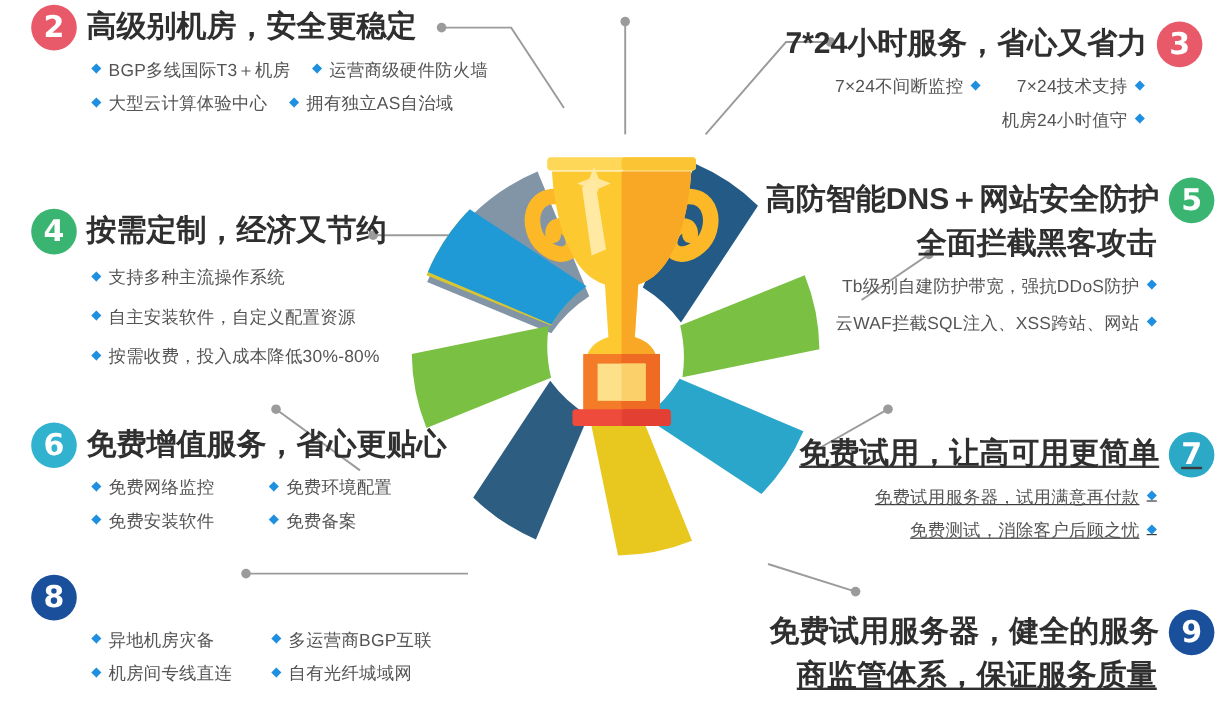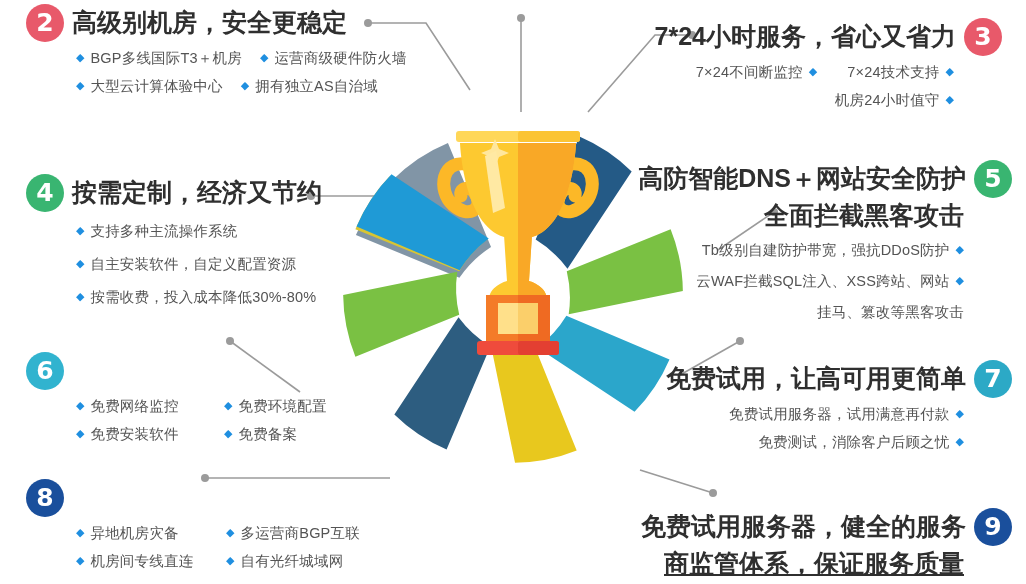--- a/index.html
+++ b/index.html
@@ -234,50 +234,46 @@
       </div>
       <div class="brow">
         <div class="bi">
             <span class="dm">◆</span>
             <span class="txt">按需收费，投入成本降低30%-80%</span>
           </div>
       </div>
     </div>
   </div>
 
-  <div class="block" style="right:14px;top:160px;text-align:right;">
+  <div class="block" style="right:14px;top:148px;text-align:right;">
     <div class="head right">
       <div class="title">高防智能DNS＋网站安全防护</div>
       <div class="badge" style="background:#39b571">5</div>
     </div>
     <div class="title" style="padding-right:48px;margin-top:3px;text-align:right;">全面拦截黑客攻击</div>
     <div class="bullets" style="padding-right:48px;margin-top:10px;">
       <div class="brow right" style="margin-bottom:12px;">
         <div class="bi rev">
             <span class="dm">◆</span>
             <span class="txt">Tb级别自建防护带宽，强抗DDoS防护</span>
           </div>
       </div>
       <div class="brow right" style="margin-bottom:12px;">
         <div class="bi rev">
             <span class="dm">◆</span>
             <span class="txt">云WAF拦截SQL注入、XSS跨站、网站</span>
           </div>
       </div>
-      <div class="brow right">
-        <div class="bi">
-            <span class="txt">挂马、篡改等黑客攻击</span>
-          </div>
-      </div>
     </div>
   </div>
 
   <div class="block" style="left:26px;top:352px;">
     <div class="head">
       <div class="badge" style="background:#31b3cf">6</div>
+      <div class="title">免费增值服务，省心更贴心</div>
     </div>
     <div class="bullets" style="padding-left:50px;">
       <div class="brow" style="gap:36px;">
         <div class="bi" style="width:112px">
             <span class="dm">◆</span>
             <span class="txt">免费网络监控</span>
           </div>
         <div class="bi">
             <span class="dm">◆</span>
             <span class="txt">免费环境配置</span>
@@ -289,21 +285,21 @@
             <span class="txt">免费安装软件</span>
           </div>
         <div class="bi">
             <span class="dm">◆</span>
             <span class="txt">免费备案</span>
           </div>
       </div>
     </div>
   </div>
 
-  <div class="block" style="right:14px;top:360px;text-align:right;">
+  <div class="block" style="right:14px;top:360px;text-align:right;text-decoration:underline;">
     <div class="head right">
       <div class="title">免费试用，让高可用更简单</div>
       <div class="badge" style="background:#2ca9c6">7</div>
     </div>
     <div class="bullets" style="padding-right:48px;">
       <div class="brow right">
         <div class="bi rev">
             <span class="dm">◆</span>
             <span class="txt">免费试用服务器，试用满意再付款</span>
           </div>

